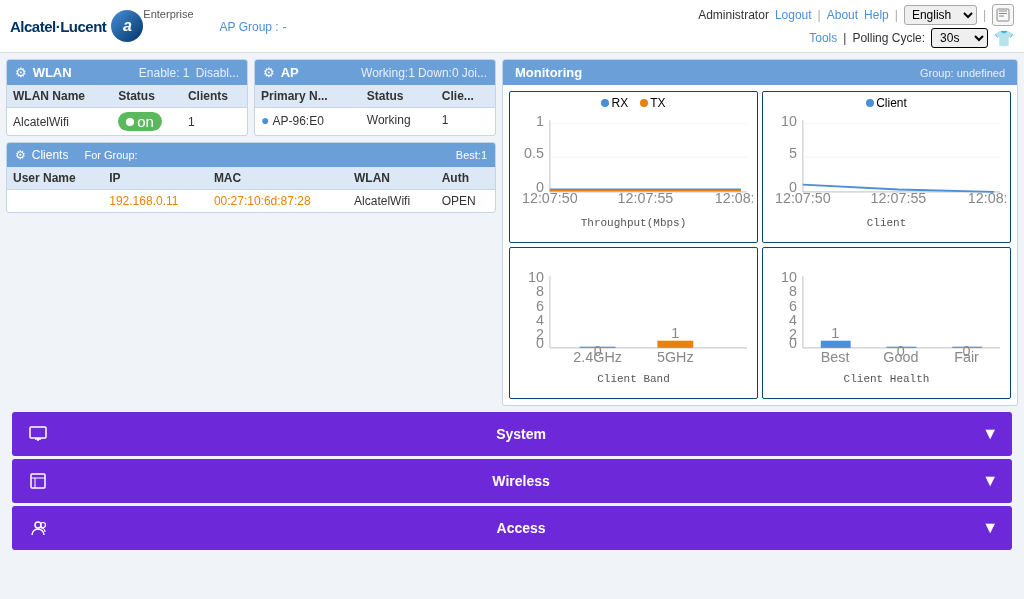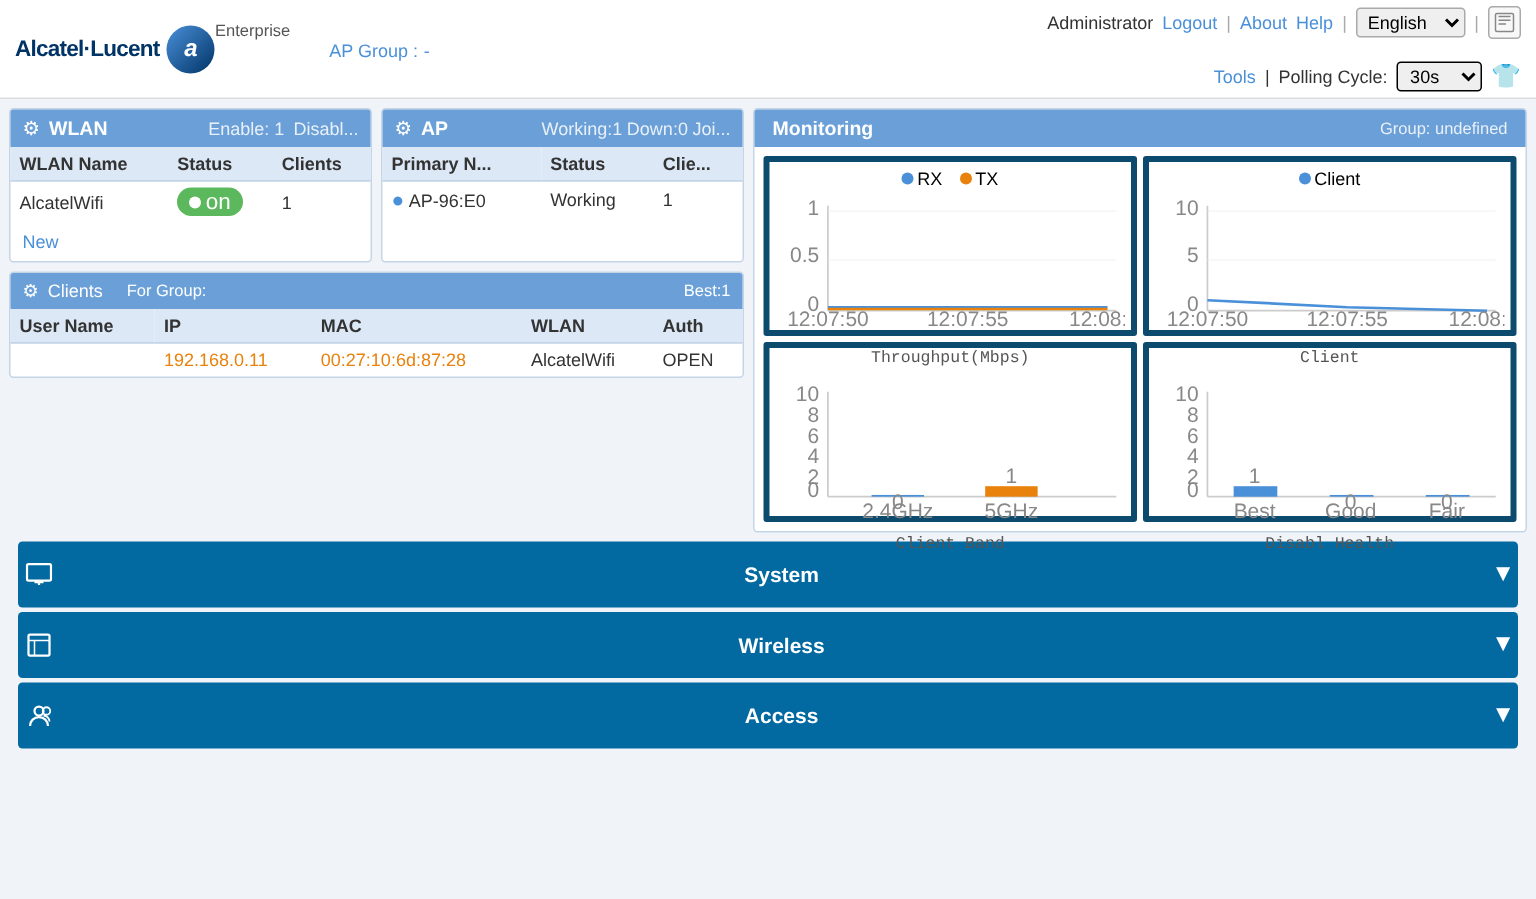--- a/index.html
+++ b/index.html
@@ -6,21 +6,21 @@
     body { background: #f0f4f8; }
 
     
     .header { background: #fff; border-bottom: 1px solid #ddd; padding: 4px 10px; display: flex; align-items: center; justify-content: space-between; }
     .logo-area { display: flex; align-items: center; gap: 6px; }
     .logo-text { font-size: 15px; font-weight: bold; color: #003366; letter-spacing: -0.5px; }
     .logo-circle { width: 32px; height: 32px; border-radius: 50%; background: linear-gradient(135deg, #4a90d9, #003366); display: flex; align-items: center; justify-content: center; color: #fff; font-style: italic; font-weight: bold; font-size: 16px; }
     .enterprise { font-size: 11px; color: #555; margin-top: -2px; }
     .logo-block { display: flex; flex-direction: row; }
     .ap-group { color: #4a90d9; font-size: 14px; font-weight: normal; margin-left: 20px; }
-    .header-right { display: flex; flex-direction: column; align-items: flex-end; gap: 15px; }
+    .header-right { display: flex; flex-direction: column; align-items: flex-end; gap: 2px; }
     .header-top-right { display: flex; align-items: center; gap: 6px; color: #333; }
     .header-top-right a { color: #4a90d9; text-decoration: none; cursor: pointer; }
     .header-top-right .sep { color: #aaa; }
     .header-bottom-right { display: flex; align-items: center; gap: 6px; color: #333; }
     .header-bottom-right a { color: #4a90d9; text-decoration: none; cursor: pointer; }
     select.lang-select { border: 1px solid #aaa; border-radius: 3px; padding: 1px 3px; font-size: 12px; }
     select.poll-select { border: 1px solid #000000; border-radius: 3px; padding: 1px 4px; font-size: 12px; }
     .edit-icon { width: 22px; height: 22px; border: 1px solid #aaa; border-radius: 3px; display: flex; align-items: center; justify-content: center; cursor: pointer; background: #f8f8f8; }
     .shirt-icon { font-size: 16px; cursor: pointer; }
 
@@ -55,29 +55,29 @@
     .clients-header .total { margin-left: auto; font-size: 11px; }
 
     
     .monitoring-panel { background: #fff; border: 1px solid #c5d5e8; border-radius: 3px; flex: 1; }
     .monitoring-header { background: #6a9fd8; color: #fff; padding: 5px 12px; display: flex; align-items: center; justify-content: space-between; border-radius: 2px 2px 0 0; }
     .monitoring-title { font-weight: bold; font-size: 13px; }
     .monitoring-group { font-size: 11px; color: #e8f0f8; }
 
     
     .charts-grid { display: grid; grid-template-columns: 1fr 1fr; gap: 4px; padding: 6px; }
-    .chart-container { border: 4px solid #0c4a6e; border-radius: 2px; padding: 4px; position: relative; height: 120px; }
+    .chart-container { border: 1px solid #0c4a6e; border-radius: 2px; padding: 4px; position: relative; height: 152px; }
     .chart-title { text-align: center; font-size: 11px; color: #555; margin-top: 2px; font-family: Liberation Mono, monospace; }
     .chart-legend { display: flex; justify-content: center; gap: 12px; margin-bottom: 2px; font-size: 10px; }
     .legend-dot { width: 8px; height: 8px; border-radius: 50%; display: inline-block; margin-right: 2px; }
     svg.chart-svg { width: 100%; height: 100px; }
 
     
     .accordion { display: flex; flex-direction: column; gap: 3px; padding: 0 6px 6px; }
-    .accordion-item { background: #0369a1; border-radius: 3px; display: flex; align-items: center; padding: 10px 2px; cursor: pointer; color: #fff; }
+    .accordion-item { background: #6d28d9; border-radius: 3px; display: flex; align-items: center; padding: 10px 14px; cursor: pointer; color: #fff; }
     .accordion-item .acc-icon { width: 24px; height: 24px; display: flex; align-items: center; justify-content: center; margin-right: 10px; }
     .accordion-item .acc-label { flex: 1; text-align: center; font-size: 14px; font-weight: bold; }
     .accordion-item .acc-arrow { font-size: 16px; }
 
     .ip-link { color: #e8820c; text-decoration: none; cursor: pointer; }
     .mac-link { color: #e8820c; text-decoration: none; cursor: pointer; }
   </style>
 </head>
 <body>
 
@@ -158,21 +158,20 @@
     <td>AlcatelWifi</td>
     <td>
       <span class="toggle-on">
         <span class="toggle-dot"></span>on
       </span>
     </td>
     <td>1</td>
   </tr>
                 </tbody>
             </table>
-            <a class="new-link">New</a>
           </div>
         </div>
 
         <div class="panel">
           <div class="panel-header">
             <span class="gear">⚙</span>
             <span class="title">AP</span>
             <span class="stats">
               <span>Working:1</span>&nbsp;<span>Down:0</span>&nbsp;<span>Joi...</span>
             </span>
@@ -330,21 +329,21 @@
             <rect x="100" y="64" width="25" height="1" fill="#4a90d9"></rect>
             <text x="112" y="72" text-anchor="middle" font-size="7" fill="#888">0</text>
 
             <rect x="155" y="64" width="25" height="1" fill="#4a90d9"></rect>
             <text x="167" y="72" text-anchor="middle" font-size="7" fill="#888">0</text>
 
             <text x="57" y="77" text-anchor="middle" font-size="6.5" fill="#888">Best</text>
             <text x="112" y="77" text-anchor="middle" font-size="6.5" fill="#888">Good</text>
             <text x="167" y="77" text-anchor="middle" font-size="6.5" fill="#888">Fair</text>
           </svg>
-          <div class="chart-title">Disabl Health</div>
+          <div class="chart-title">Client Health</div>
         </div>
 
       </div>
     </div>
 
   </div>
 
   <div class="accordion">
     <div class="accordion-item">
       <div class="acc-icon">

